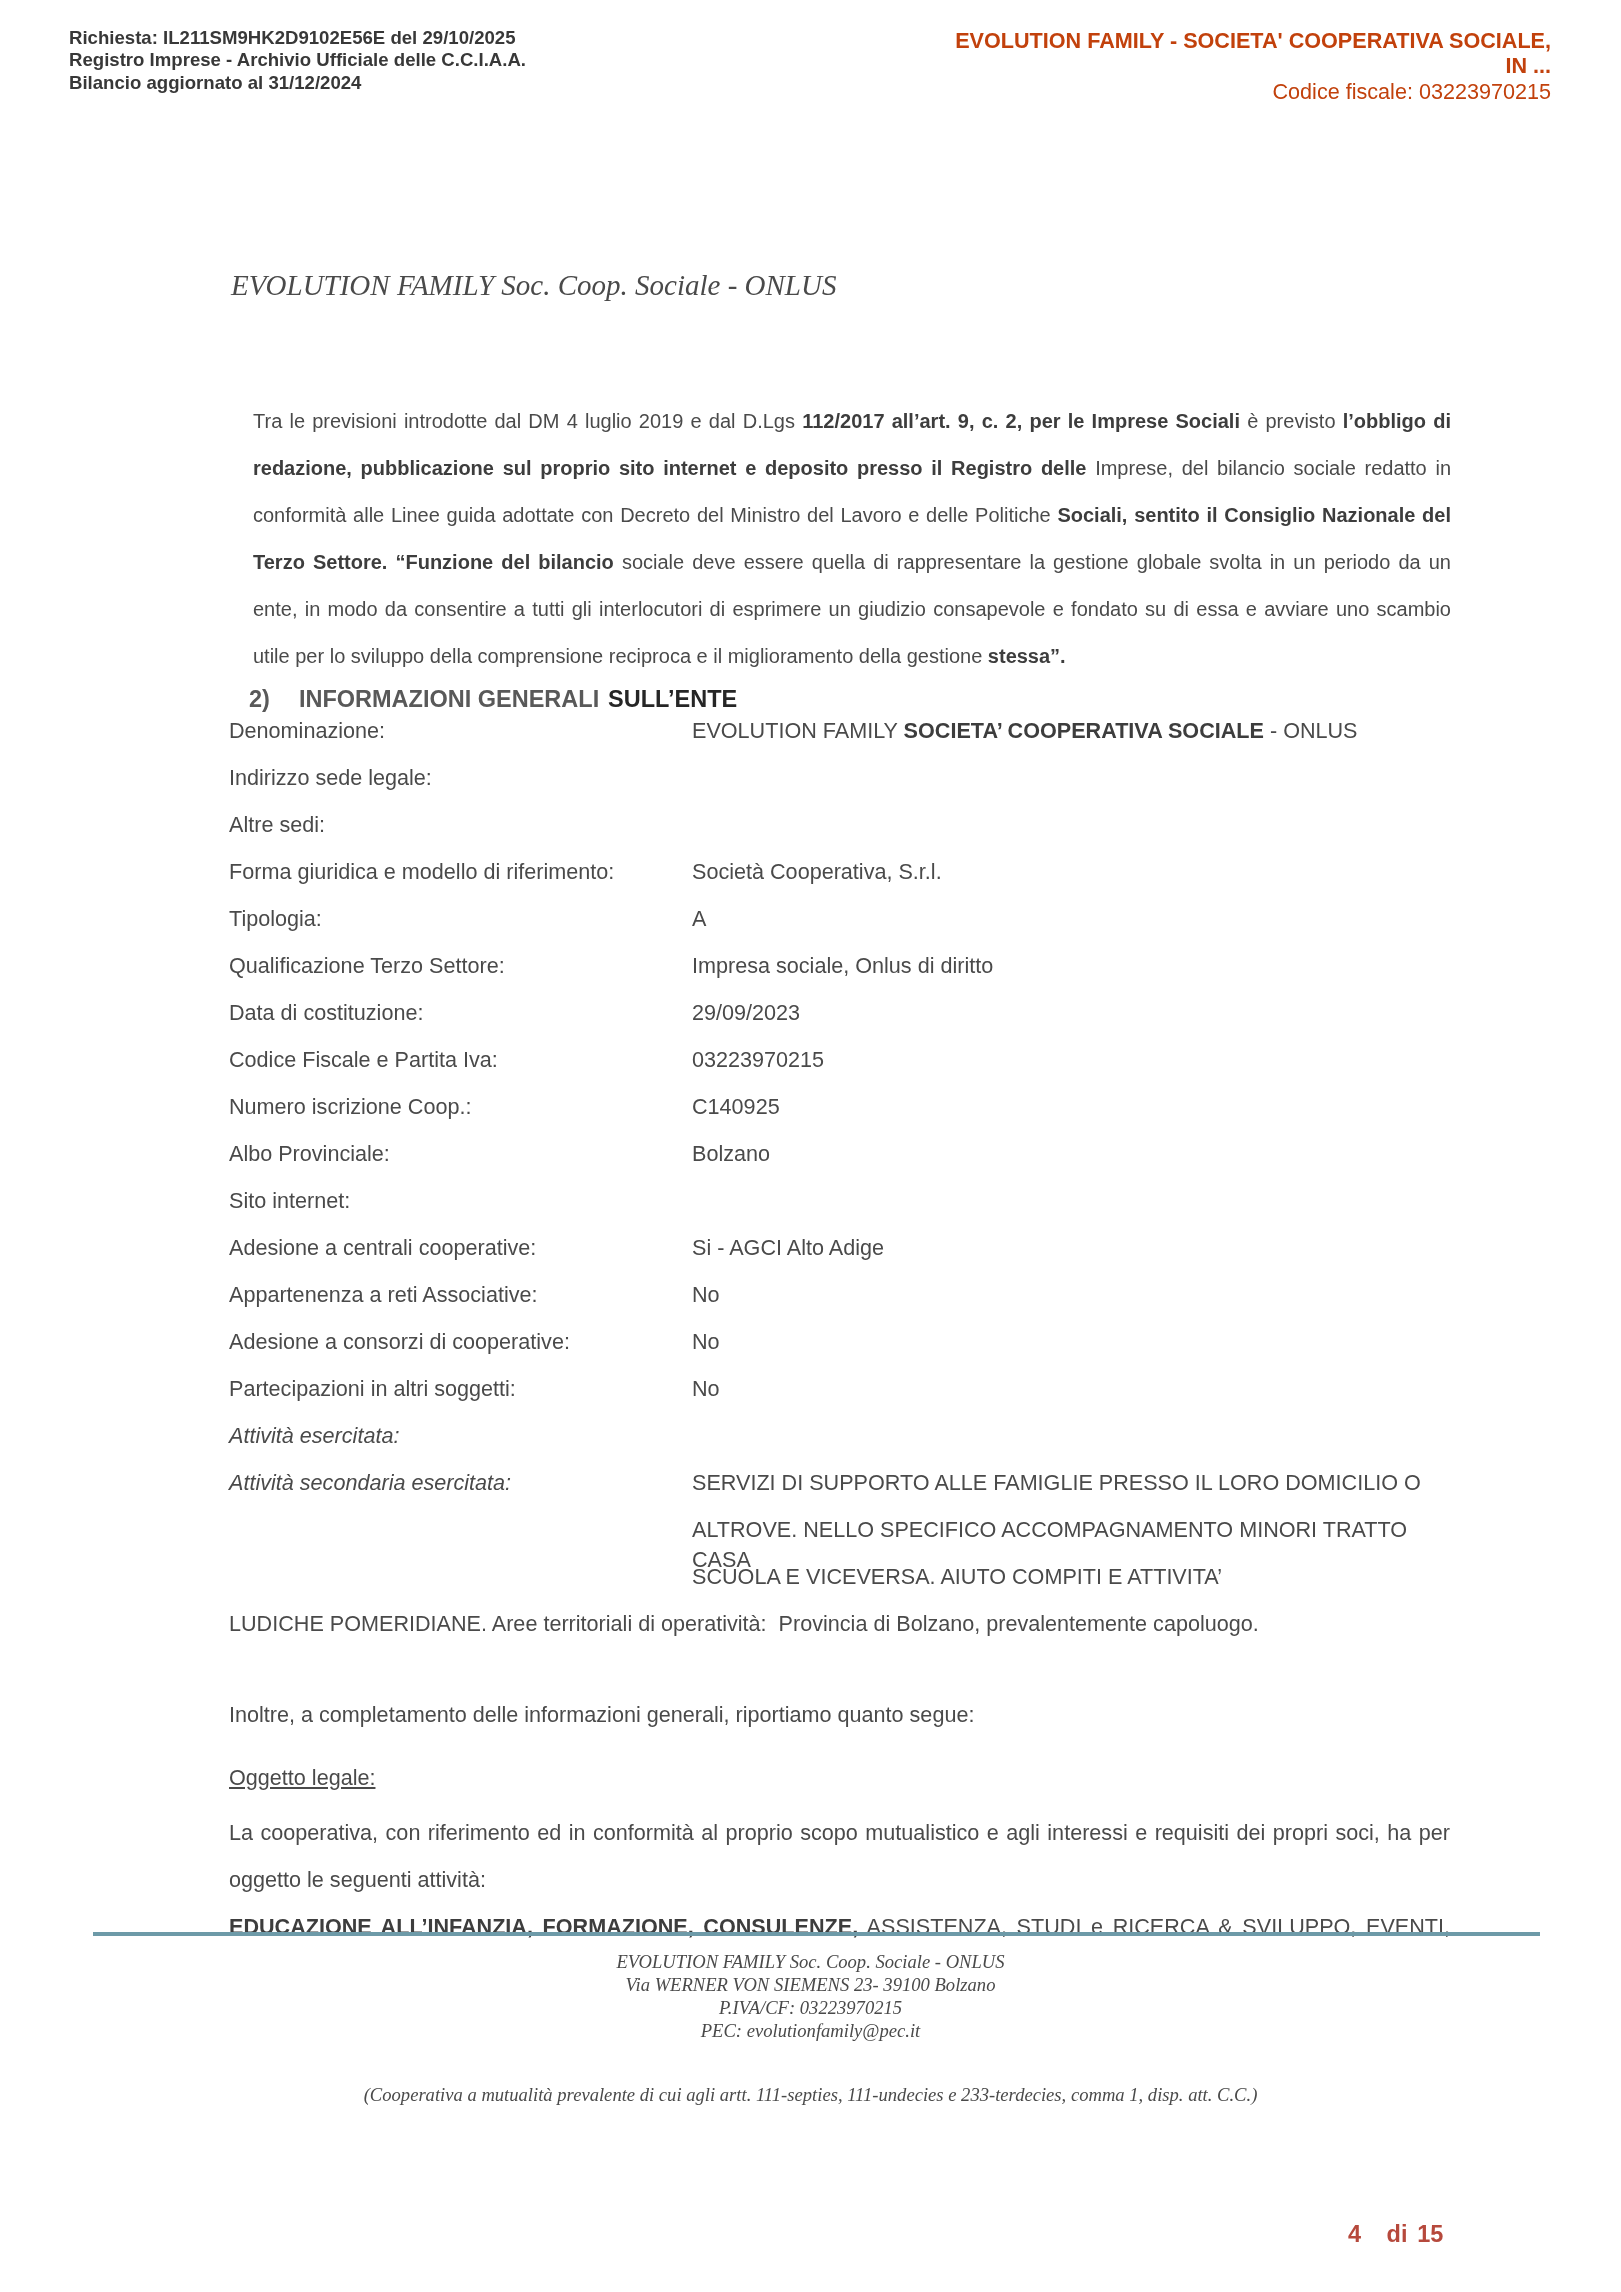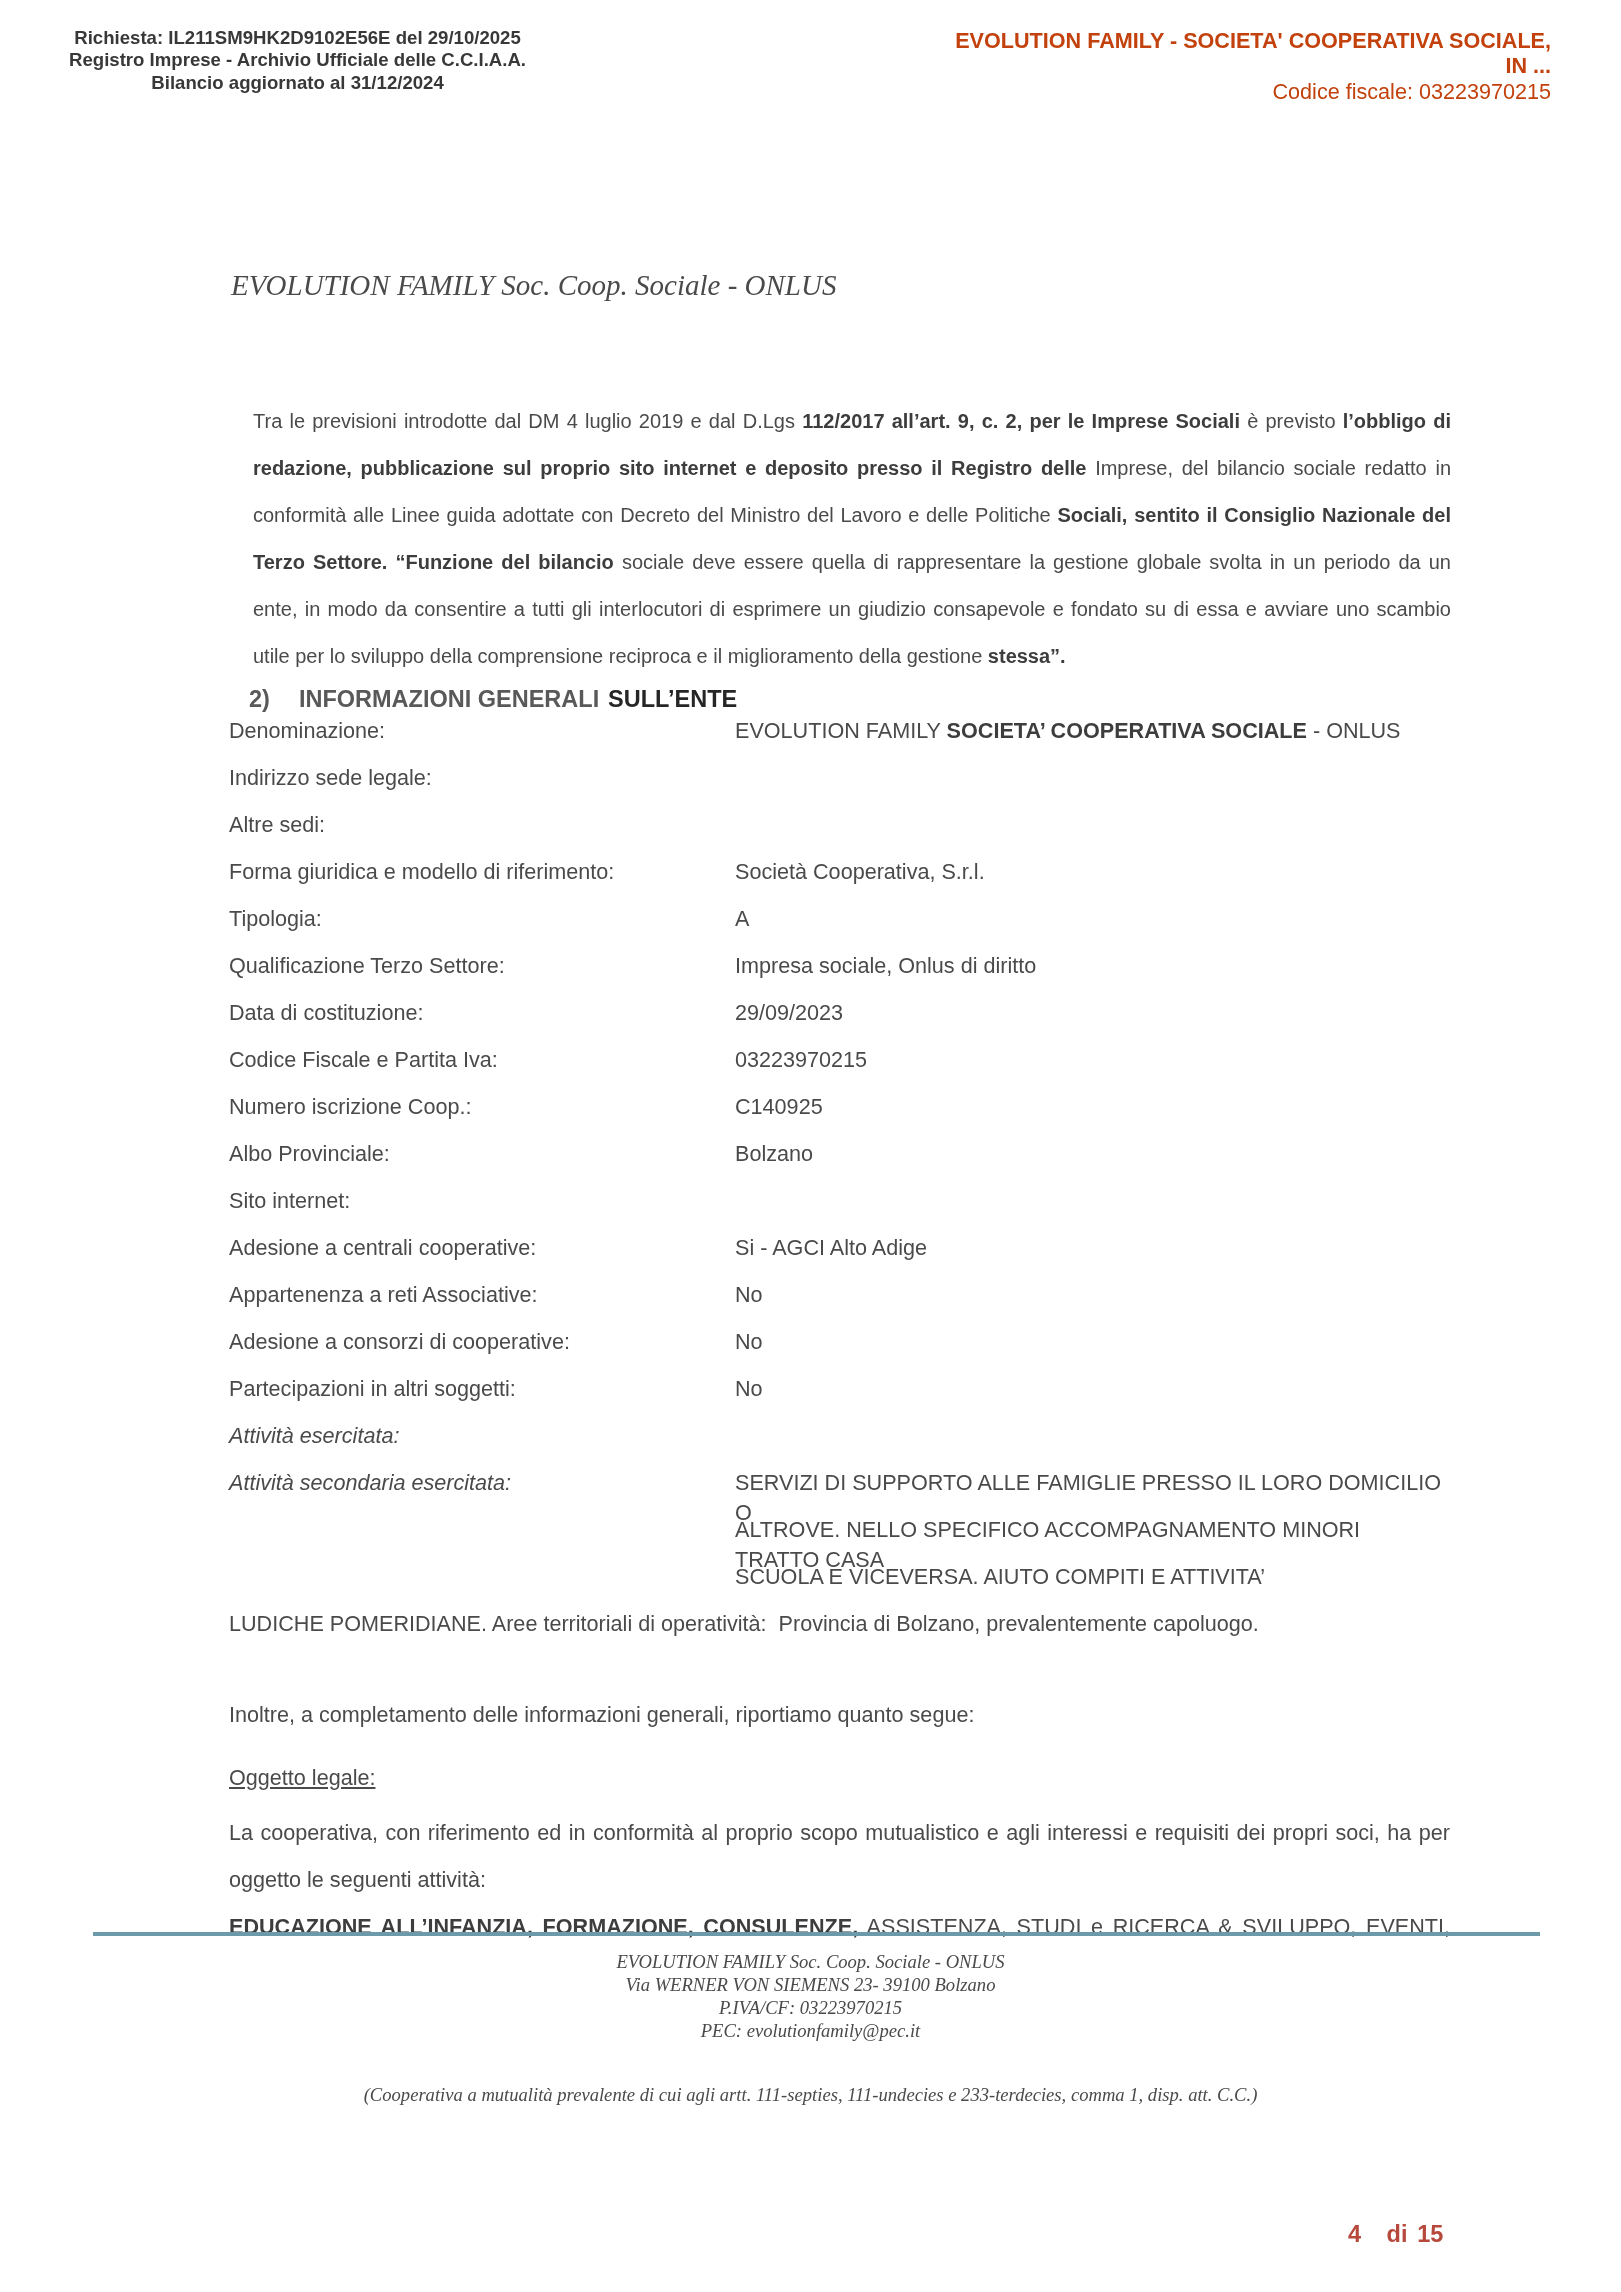--- a/index.html
+++ b/index.html
@@ -1,38 +1,38 @@
 <!DOCTYPE html>
 <html><head>
 <meta charset="utf-8">
 <style>
   html,body{margin:0;padding:0;background:#ffffff;}
   .page{
     position:relative;width:1621px;height:2293px;background:#ffffff;
     font-family:"Liberation Sans",sans-serif;color:#474747;overflow:hidden;
   }
   
-  .header-left{position:absolute;left:69px;top:26.5px;font-size:18.6px;font-weight:bold;line-height:22.5px;color:#383838;text-align:center;}
+  .header-left{position:absolute;left:69px;top:26.5px;font-size:18.6px;font-weight:bold;line-height:22.5px;color:#383838;}
   .header-right{position:absolute;right:70px;top:29px;text-align:right;font-size:21.6px;line-height:24.5px;color:#c2410c;}
   .header-right .hr-name{font-weight:bold;}
   .header-right .hr-cf{font-weight:normal;margin-top:2px;}
   
   .doc-title{position:absolute;left:231px;top:269px;font-family:"Liberation Serif",serif;font-style:italic;font-size:29px;color:#4a4a4a;}
   
   .intro{position:absolute;left:253px;top:398px;width:1198px;margin:0;font-size:20px;line-height:47px;text-align:justify;color:#4a4a4a;}
   .b{font-weight:bold;color:#3d3d3d;}
   
   .section-heading{position:absolute;left:249px;top:686px;font-size:23.5px;font-weight:bold;color:#595959;}
   .section-heading .num{margin-right:29px;}
   .section-heading .t2{color:#262626;margin-left:8.8px;}
   
   .content{position:absolute;left:229px;top:716px;width:1221px;font-size:21.6px;color:#4a4a4a;}
   .row{display:flex;min-height:47px;line-height:30px;}
   .lbl{flex:0 0 463px;width:463px;}
-  .val{flex:1;margin-left:43px;}
+  .val{flex:1;}
   .lbl.it{font-style:italic;}
   .mline{line-height:30px;height:47px;}
   .ludiche{line-height:30px;}
   .inoltre{margin-top:61px;line-height:30px;}
   .oggetto-h{margin-top:33px;line-height:30px;text-decoration:underline;}
   .oggetto-p{margin:15.7px 0 0 0;line-height:47px;text-align:justify;}
   .edu{margin:0;line-height:47px;text-align:justify;text-align-last:justify;}
   
   .divider{position:absolute;left:93px;top:1932px;width:1447px;height:3.9px;background:#6d9aa8;}
   .footer{position:absolute;left:0;top:1950px;width:1621px;text-align:center;font-family:"Liberation Serif",serif;font-style:italic;font-size:18.6px;line-height:23px;color:#4a4a4a;}

